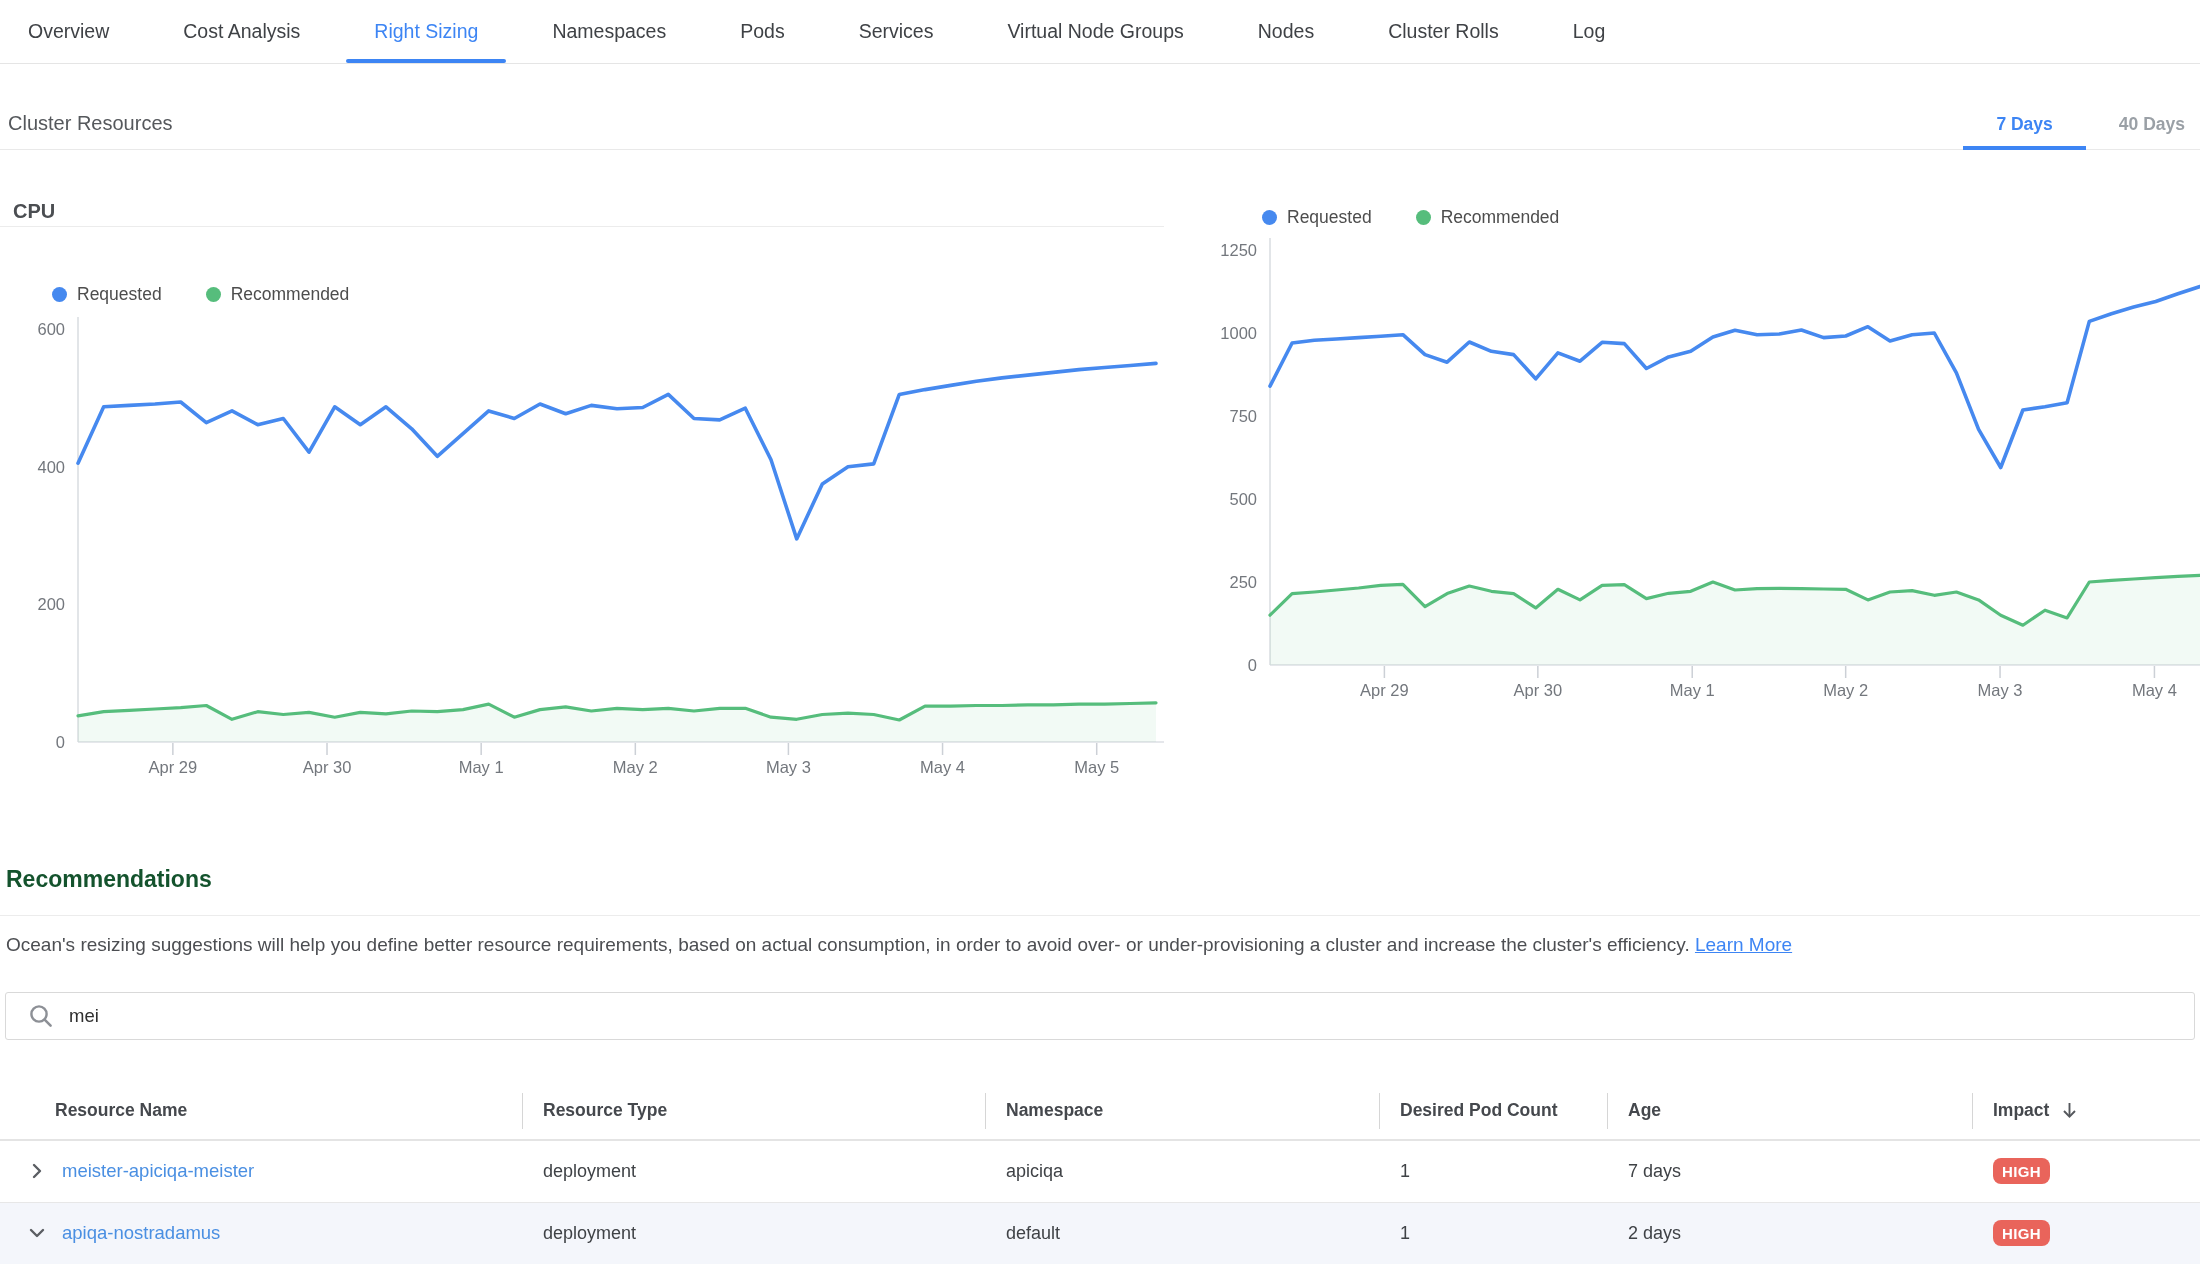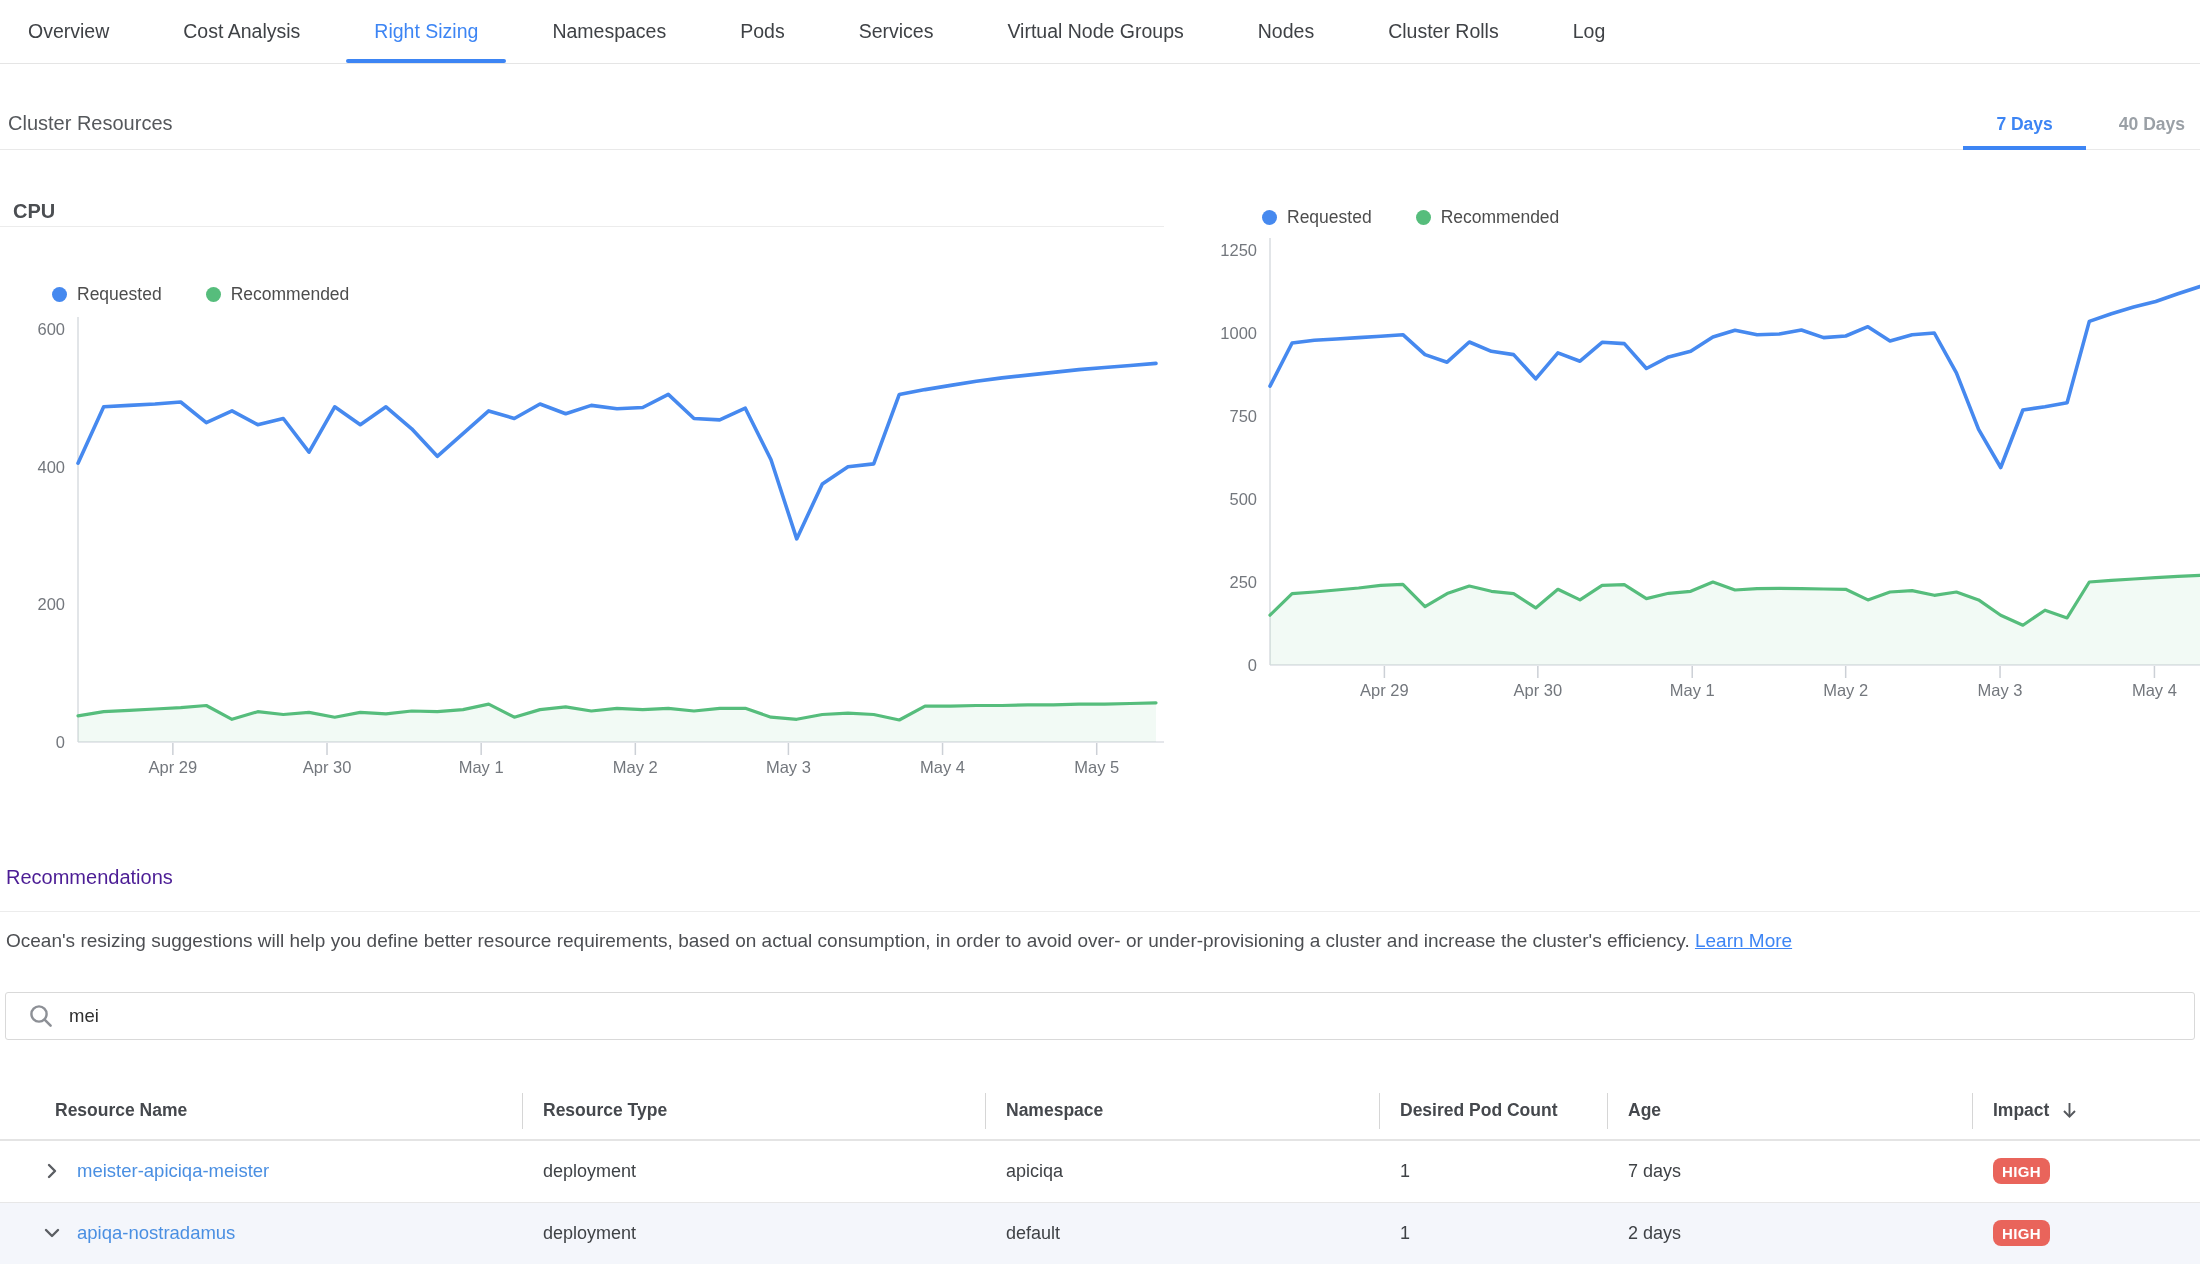--- a/index.html
+++ b/index.html
@@ -28,35 +28,35 @@
   #cpu-panel{left:0;width:1164px;}
   #mem-panel{left:1205px;width:995px;}
   .chart-title{height:77px;border-bottom:1px solid #ececec;padding:50px 0 0 13px;font-size:20px;font-weight:700;color:#4b4e52;}
   .legend{display:flex;gap:44px;margin:57px 0 0 52px;align-items:center;}
   #mem-panel .legend{margin-left:57px;}
   .legend-item{display:flex;align-items:center;gap:10px;font-size:17.5px;color:#4d4d4d;}
   .legend-dot{width:15px;height:15px;border-radius:50%;flex:0 0 auto;}
   svg.chart{display:block;margin-top:8px;}
   
   .reco{position:absolute;top:852px;left:0;width:100%;}
-  .reco h3{margin:14px 0 0 6px;font-size:20px;font-weight:400;color:#4c1d95;}
+  .reco h3{margin:14px 0 0 6px;font-size:23px;font-weight:700;color:#14532d;}
   .reco .divider{margin-top:22px;border-bottom:1px solid #ececec;}
   .reco p{margin:17px 40px 0 6px;font-size:19px;color:#4c4e52;line-height:1.3;}
   .reco a{color:#3d85f4;text-decoration:underline;cursor:pointer;}
   
   .searchbox{position:absolute;top:992px;left:5px;right:5px;height:48px;border:1px solid #d9d9d9;border-radius:3px;display:flex;align-items:center;padding-left:22px;background:#fff;}
   .searchbox input{border:none;outline:none;font-size:18.5px;color:#2f2f2f;margin-left:13px;flex:1;font-family:inherit;background:transparent;}
   
   table.res-table{position:absolute;top:1082px;left:0;width:2200px;border-collapse:collapse;table-layout:fixed;}
   .res-table th{height:58px;text-align:left;font-size:17.5px;font-weight:700;color:#45484d;padding:0 0 0 21px;position:relative;white-space:nowrap;}
   .res-table th:first-child{padding-left:55px;}
   .res-table thead tr{border-bottom:2px solid #e4e4e4;}
   .res-table th:not(:first-child)::before{content:'';position:absolute;left:0;top:11px;height:36px;width:1px;background:#d6d6d6;}
   .res-table td{height:62px;font-size:18px;color:#3f4246;padding:0 0 0 21px;}
-  .res-table td.name-cell{padding-left:43px;}
+  .res-table td.name-cell{padding-left:28px;}
   .res-table tbody tr{border-bottom:1px solid #e7e7e7;background:#fff;}
   .res-table tbody tr.expanded{background:#f4f6fb;}
   .name-wrap{display:flex;align-items:center;gap:16px;}
   .chev{display:flex;cursor:pointer;flex:0 0 auto;}
   a.res-link{color:#4a8fe2;text-decoration:none;font-size:18.5px;cursor:pointer;}
   .badge{display:inline-block;background:#e9645b;color:#fff;font-weight:700;font-size:15px;padding:5px 9px 4px;border-radius:8px;letter-spacing:.4px;}
   .sort-icon{margin-left:12px;vertical-align:-4px;}
 </style>
 </head>
 <body>

